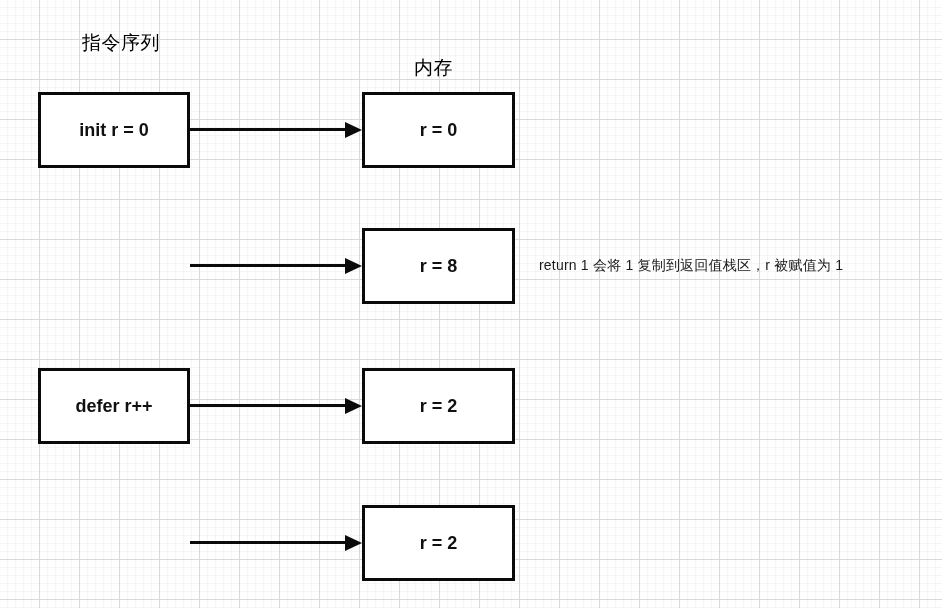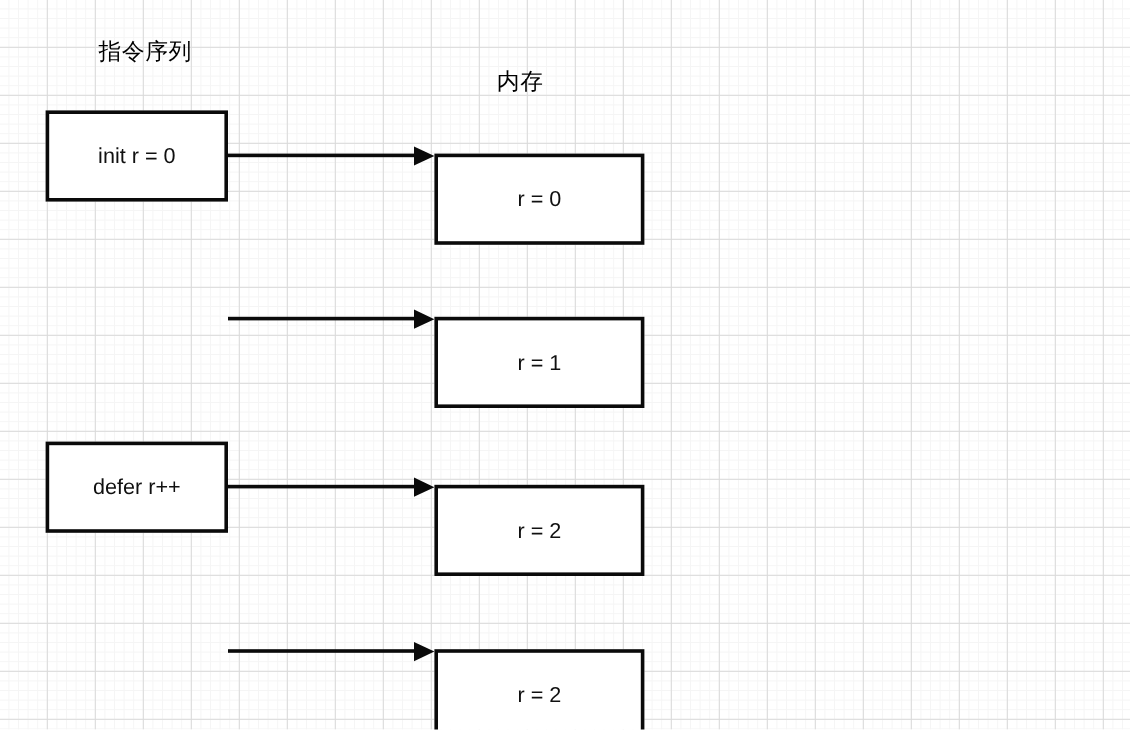--- a/index.html
+++ b/index.html
@@ -44,38 +44,39 @@
   }
   #header-instructions { left: 82px;  top: 30px; }
   #header-memory       { left: 414px; top: 30px; margin-top: 25px; }
 
   
   .row {
     position: absolute;
     left: 0;
     width: 942px;
     height: 76px;
+    font-weight: bold;
   }
 
   .node {
     position: absolute;
     top: 0;
     height: 76px;
     box-sizing: border-box;
     background: #ffffff;
     border: 3px solid #0a0a0a;
     display: flex;
     align-items: center;
     justify-content: center;
     font-size: 18px;
     color: #101010;
     white-space: nowrap;
   }
   .node.left  { left: 38px;  width: 152px; }
-  .node.right { left: 362px; width: 175px; margin-top: 36px; }
+  .node.right { left: 362px; width: 153px; }
 
   
   .arrow {
     position: absolute;
     left: 190px;
     top: 36px;
     width: 172px;
     height: 4px;
     pointer-events: none;
   }
@@ -136,35 +137,36 @@
       <div class="head"></div>
     </div>
     <div class="node right">r = 0</div>
   </div>
 
   <div class="row" style="top:228px;">
     <div class="arrow">
       <div class="shaft"></div>
       <div class="head"></div>
     </div>
-    <div class="node right">r = 1</div>
+    <div class="node right">r = 8</div>
   </div>
 
   <div class="row" style="top:368px;">
     <div class="node left">defer r++</div>
     <div class="arrow">
       <div class="shaft"></div>
       <div class="head"></div>
     </div>
     <div class="node right">r = 2</div>
   </div>
 
   <div class="row" style="top:505px;">
     <div class="arrow">
       <div class="shaft"></div>
       <div class="head"></div>
     </div>
     <div class="node right">r = 2</div>
   </div>
 
+  <div id="annotation">return 1 会将 1 复制到返回值栈区，r 被赋值为 1</div>
 
 
 </div>
 
 </body></html>

